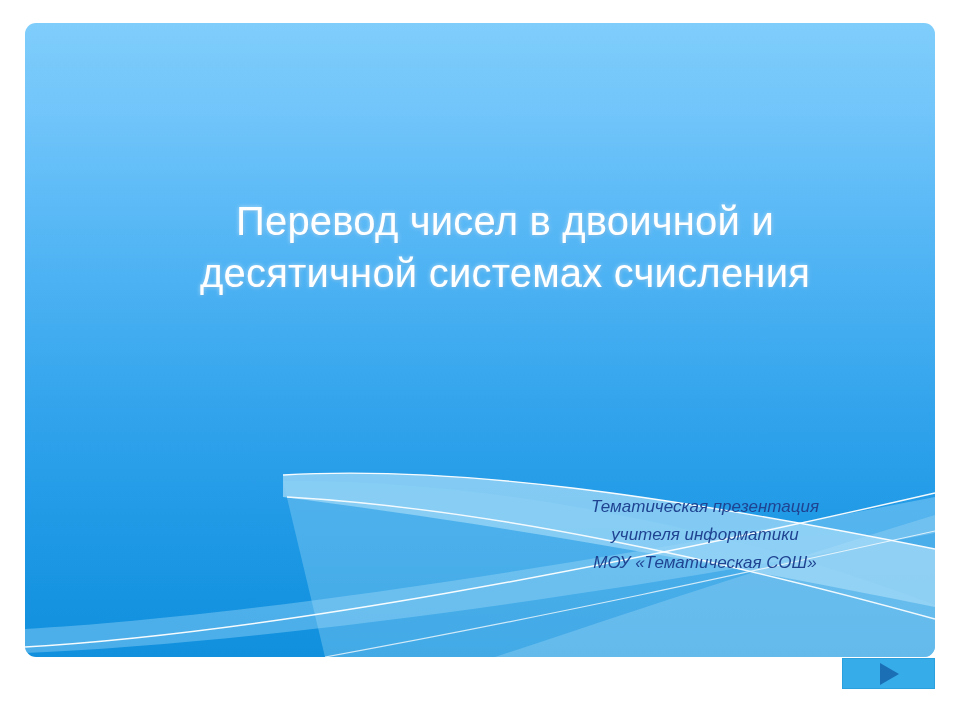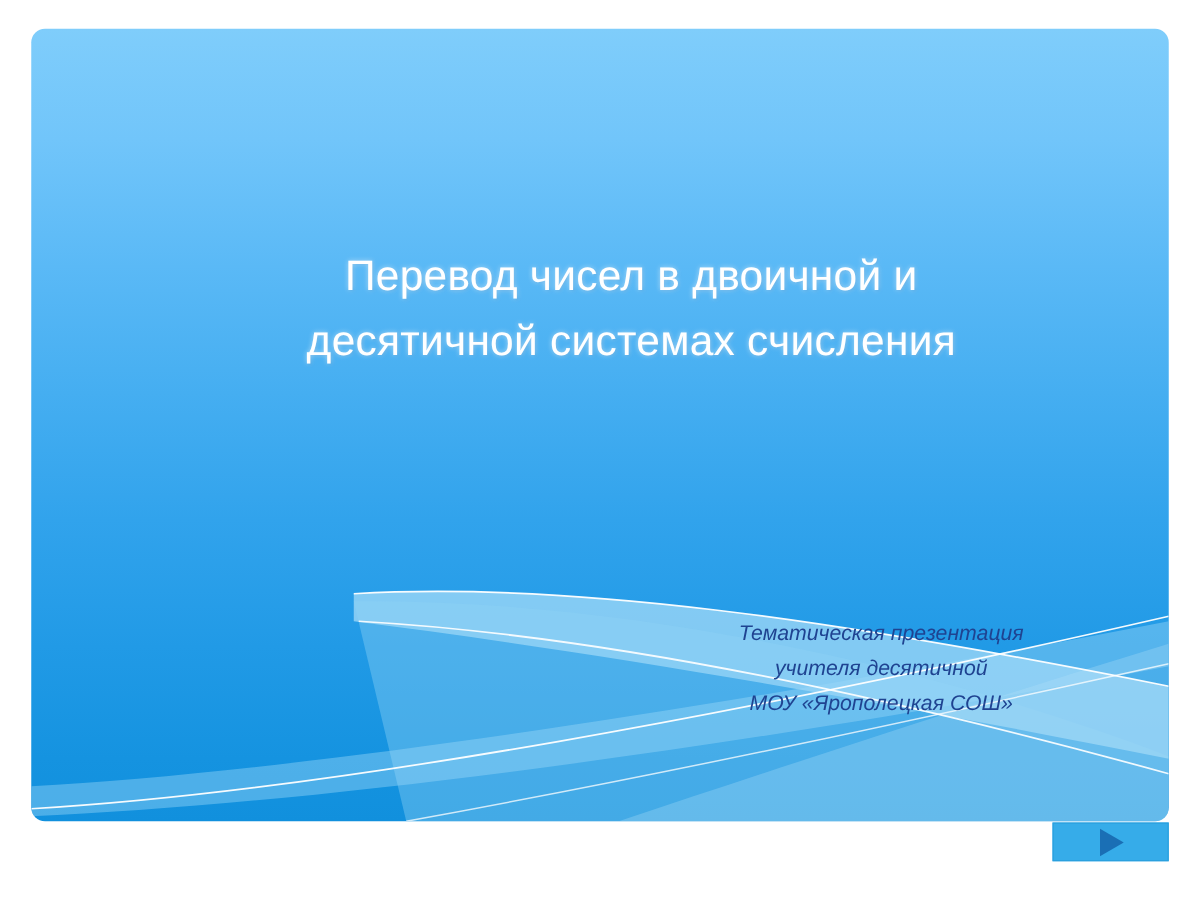--- a/index.html
+++ b/index.html
@@ -55,21 +55,21 @@
   #title-block {
     position: absolute;
     left: 25px;
     top: 172px;
     width: 910px;
     text-align: center;
   }
   #title-text {
     display: block;
     color: #ffffff;
-    font-size: 34px;
+    font-size: 40px;
     line-height: 52px;
     font-weight: 400;
     letter-spacing: 0.2px;
     text-shadow:
       0 0 4px rgba(255,255,255,0.55),
       1px 1px 2px rgba(60,150,215,0.55);
     white-space: pre-line;
   }
 
   
@@ -149,22 +149,22 @@
       </g>
     </svg>
 
     <div id="title-block">
       <span id="title-text">Перевод чисел в двоичной и
 десятичной системах счисления</span>
     </div>
 
     <div id="subtitle-block">
       <span class="subtitle-line">Тематическая презентация</span>
-      <span class="subtitle-line">учителя десятичной</span>
-      <span class="subtitle-line">МОУ «Ярополецкая СОШ»</span>
+      <span class="subtitle-line">учителя информатики</span>
+      <span class="subtitle-line">МОУ «Тематическая СОШ»</span>
     </div>
 
   </div>
 
   <div id="next-button">
     <span class="tri"></span>
   </div>
 
 </div>
 

